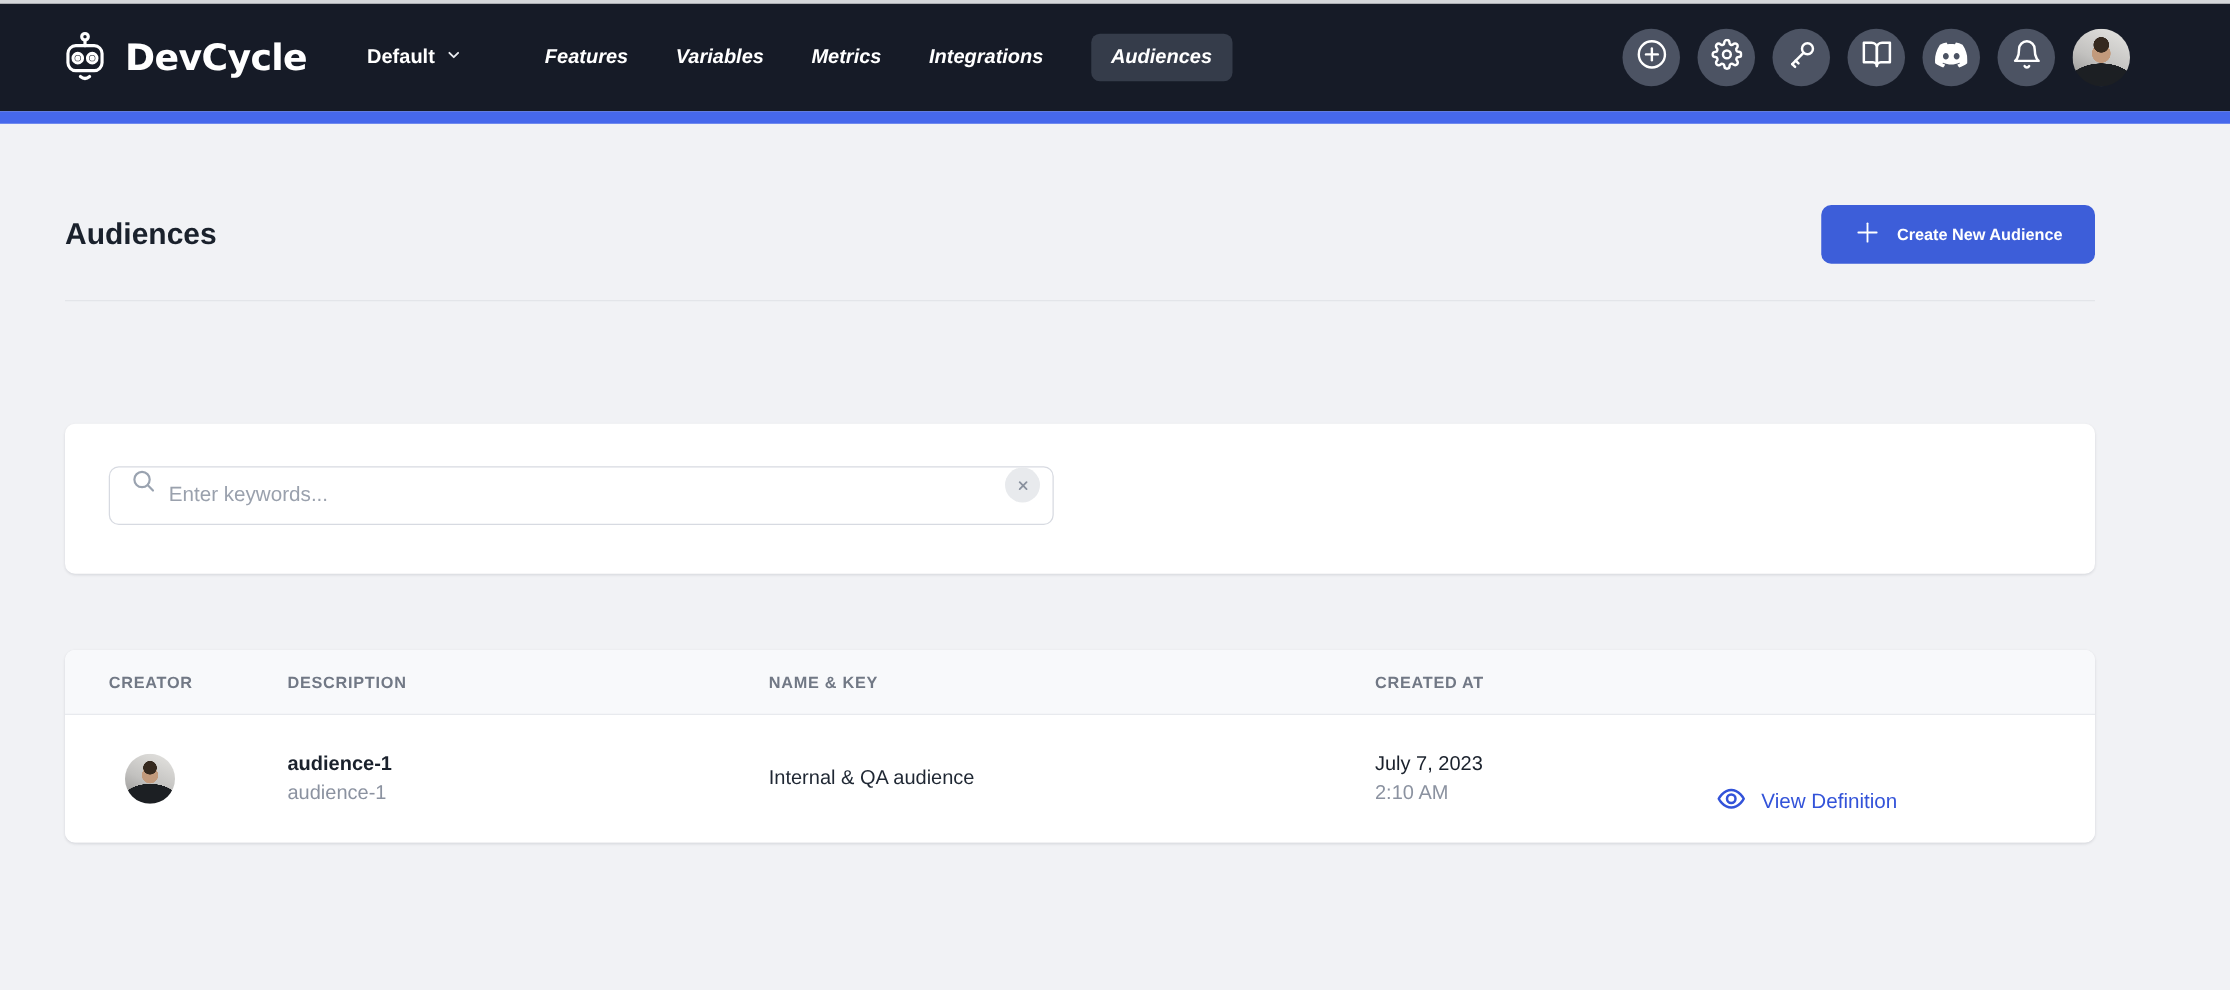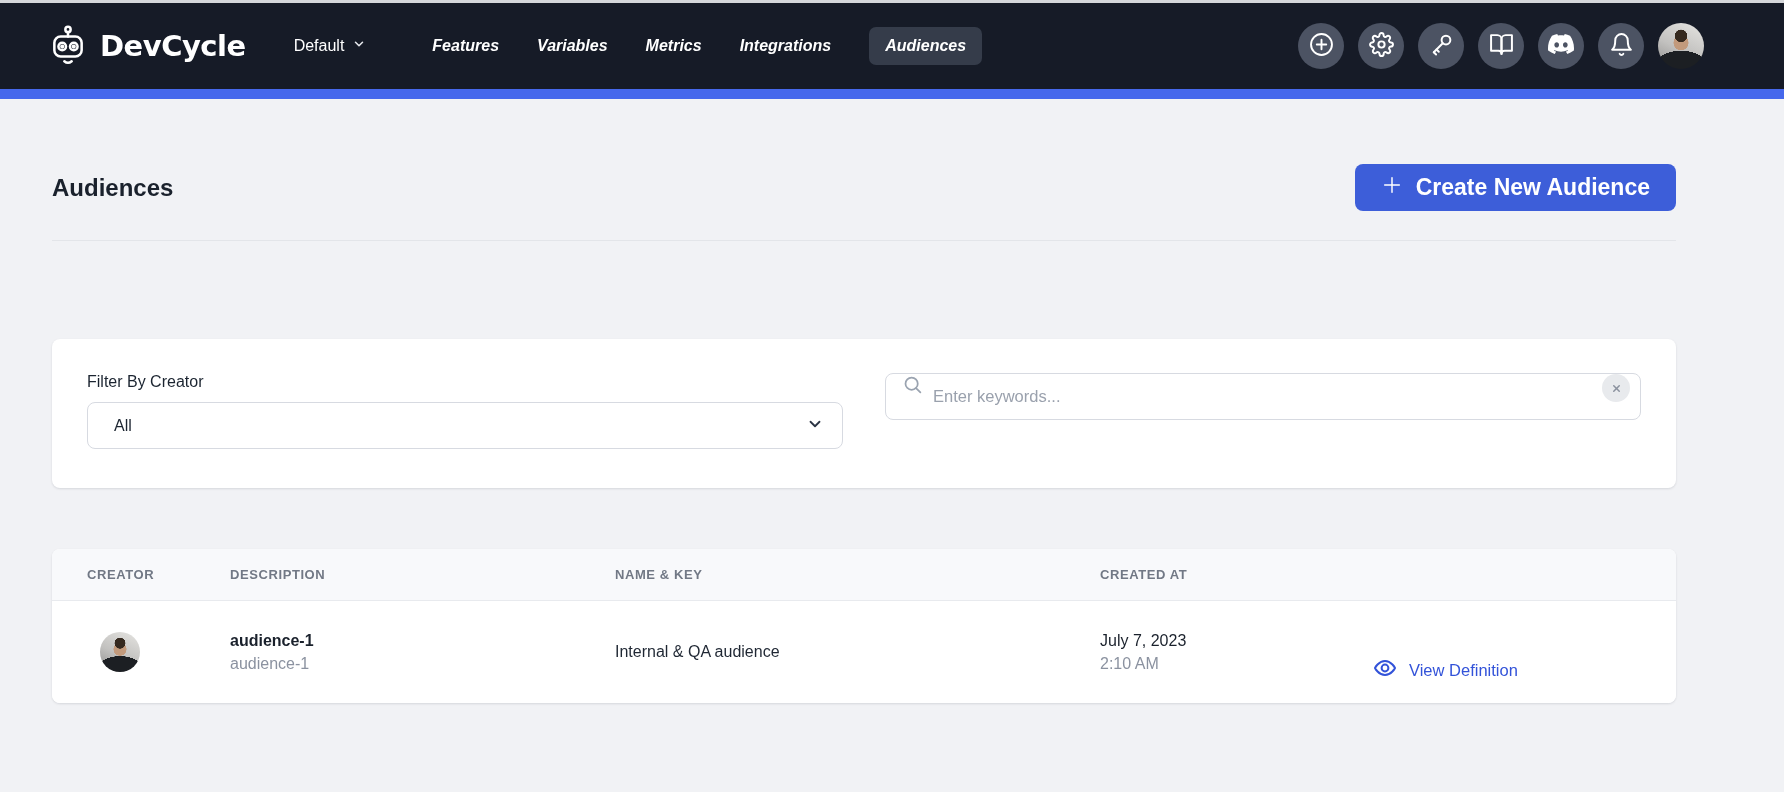--- a/index.html
+++ b/index.html
@@ -19,21 +19,21 @@
     padding: 0 80px 0 50px;
   }
   .brand { display: flex; align-items: center; gap: 14px; }
   .brand svg { display: block; }
   .brand-name {
     color: #ffffff; font-size: 29px; font-weight: bold; letter-spacing: -0.5px;
     font-family: "DejaVu Sans", sans-serif;
   }
   .project-select {
     display: flex; align-items: center; gap: 8px;
-    margin-left: 48px; color: #ffffff; font-size: 16px; font-weight: 400;
+    margin-left: 48px; color: #ffffff; font-size: 16px; font-weight: 700;
     cursor: pointer;
   }
   .nav-links { display: flex; align-items: center; gap: 38px; margin-left: 66px; font-style: italic; }
   .nav-link {
     color: #ffffff; font-size: 16px; font-weight: 600; cursor: pointer;
     padding: 10px 0; white-space: nowrap;
   }
   .nav-link.active {
     background: #353c4a; border-radius: 7px; padding: 10px 16px;
   }
@@ -57,21 +57,21 @@
 
   
   .content { margin: 0 108px 0 52px; width: 1624px; }
   .page-head {
     margin-top: 65px; display: flex; justify-content: space-between; align-items: center;
   }
   .page-title { font-size: 24px; font-weight: 700; color: #1a212c; }
   .primary-btn {
     display: flex; align-items: center; gap: 13px;
     background: #3d5ed9; color: #ffffff; border: none; border-radius: 8px;
-    height: 47px; padding: 0 26px; font-size: 23px; font-weight: 600;
+    height: 47px; padding: 0 26px; font-size: 13px; font-weight: 600;
     font-family: inherit; cursor: pointer;
   }
   .divider { margin-top: 29px; border: none; border-top: 1px solid #e3e5e9; }
 
   
   .card {
     background: #ffffff; border-radius: 8px;
     box-shadow: 0 1px 2px rgba(16,24,40,.05), 0 1px 3px rgba(16,24,40,.07);
   }
   .filter-card {
@@ -238,31 +238,20 @@
           </svg>
       </span>
       <span>Create New Audience</span>
     </button>
   </div>
 
   <hr class="divider">
 
   <section class="card filter-card">
     <div>
-      <div class="field-label">Filter By Creator</div>
-      <div class="select-box">
-        <span class="select-value">All</span>
-        <span>
-          <svg width="18" height="18" viewBox="0 0 24 24" fill="none" stroke="#2b3444" stroke-width="2.4" stroke-linecap="round" stroke-linejoin="round">
-              <path d="M6 9l6 6 6-6"></path>
-            </svg>
-        </span>
-      </div>
-    </div>
-    <div>
       <div class="search-box">
         <span>
           <svg width="21" height="21" viewBox="0 0 24 24" fill="none" stroke="#9aa3b0" stroke-width="2" stroke-linecap="round">
               <circle cx="11" cy="11" r="7"></circle>
               <line x1="16.3" y1="16.3" x2="21" y2="21"></line>
             </svg>
         </span>
         <input type="text" placeholder="Enter keywords..." style="">
         <button class="clear-btn">
           <svg width="11" height="11" viewBox="0 0 24 24" fill="none" stroke="#8a919e" stroke-width="3.2" stroke-linecap="round">

